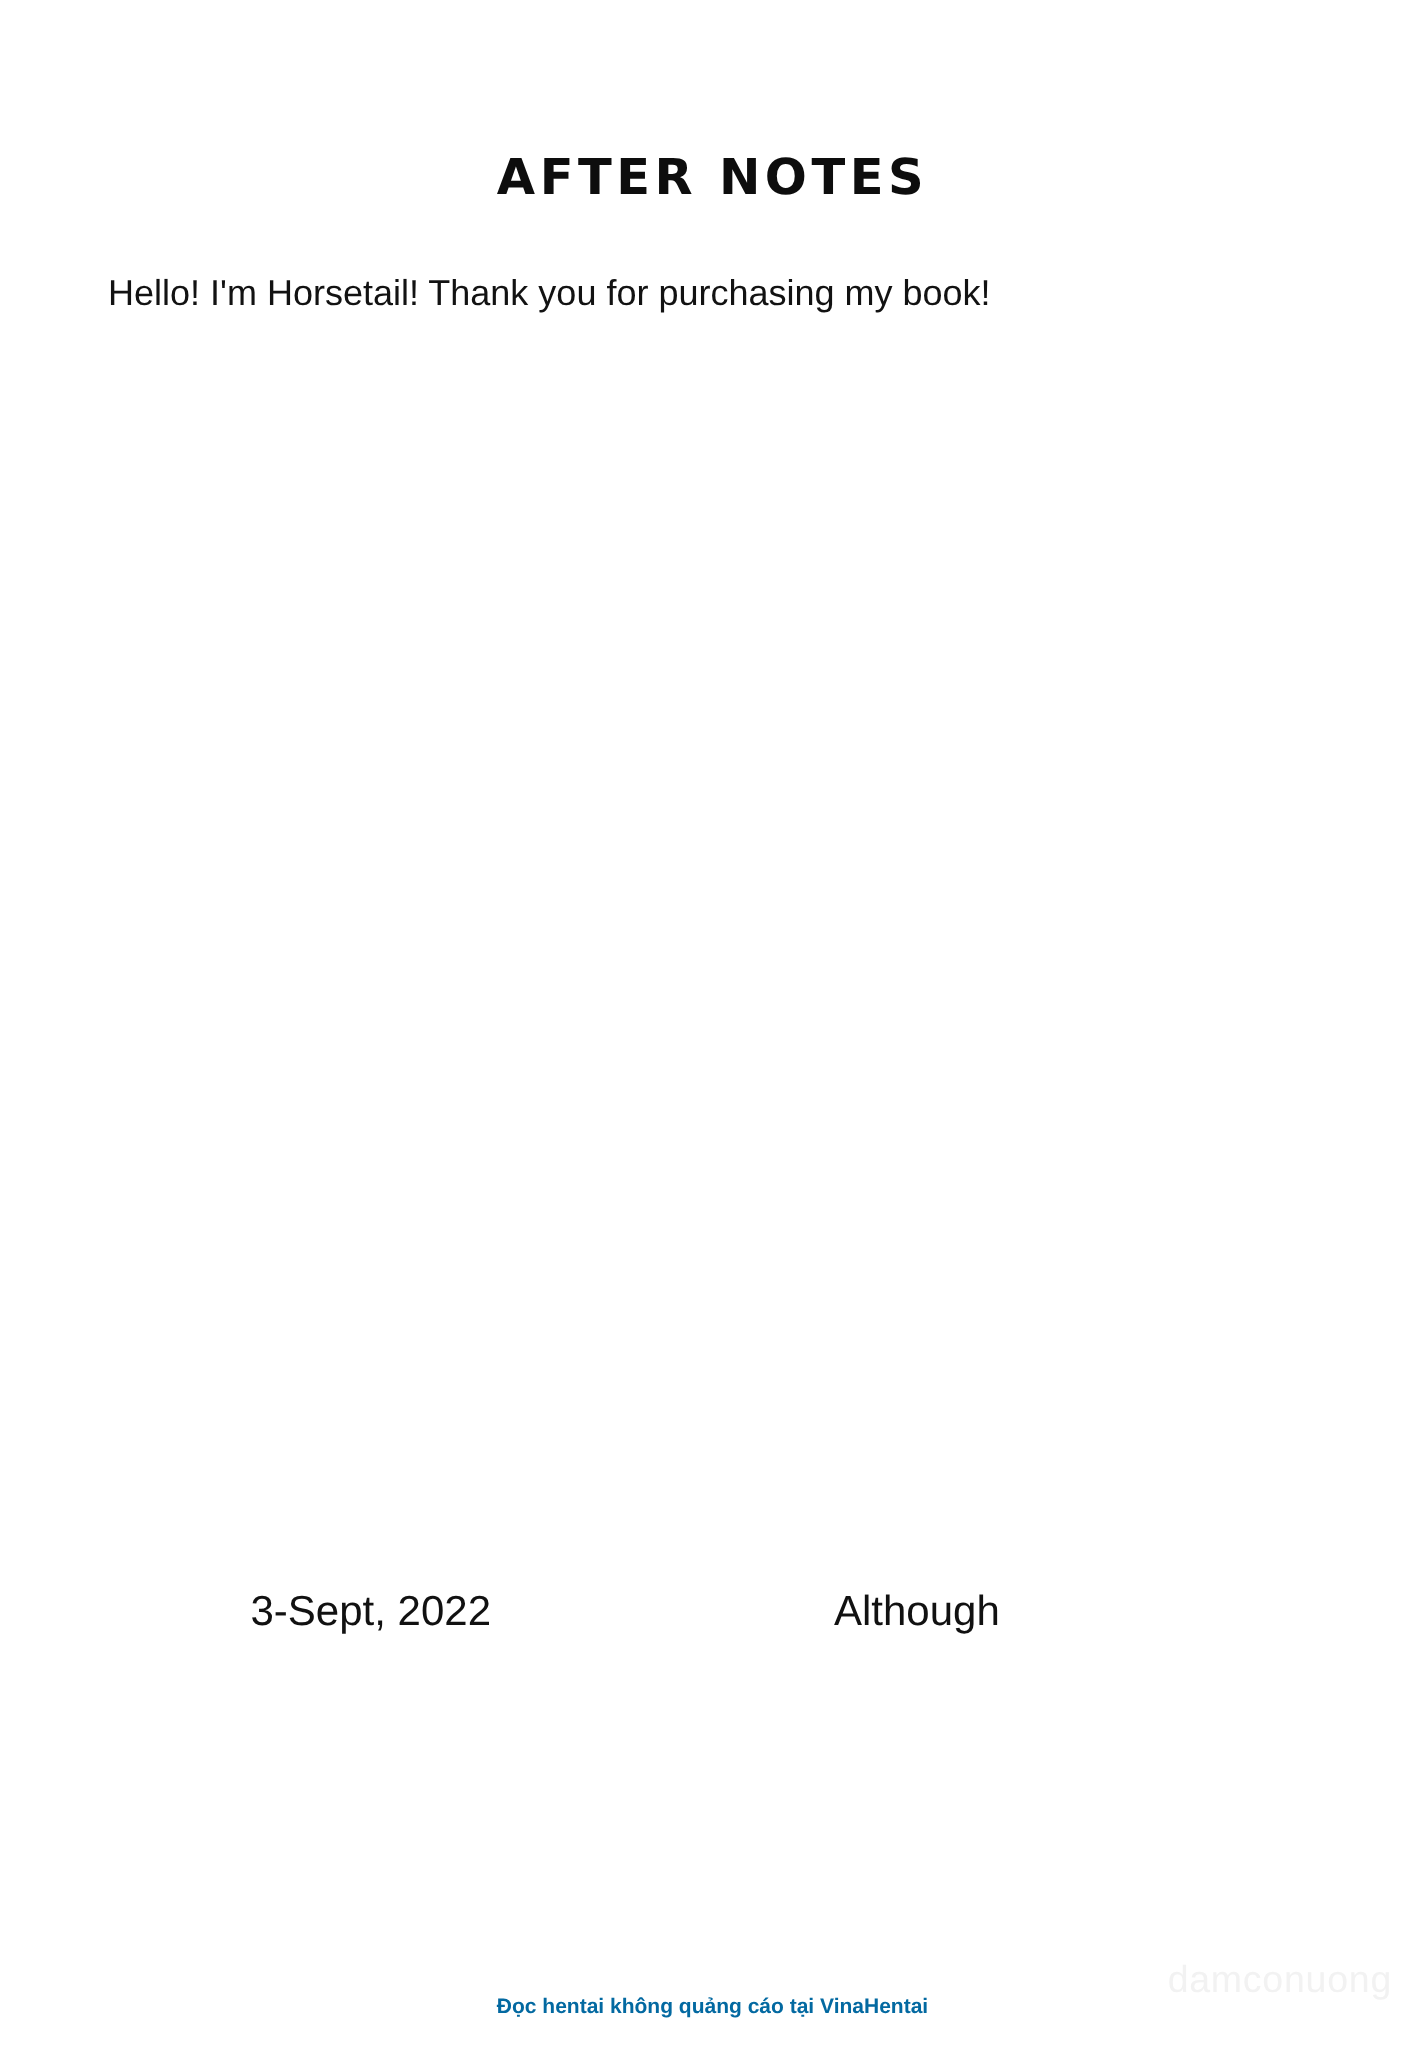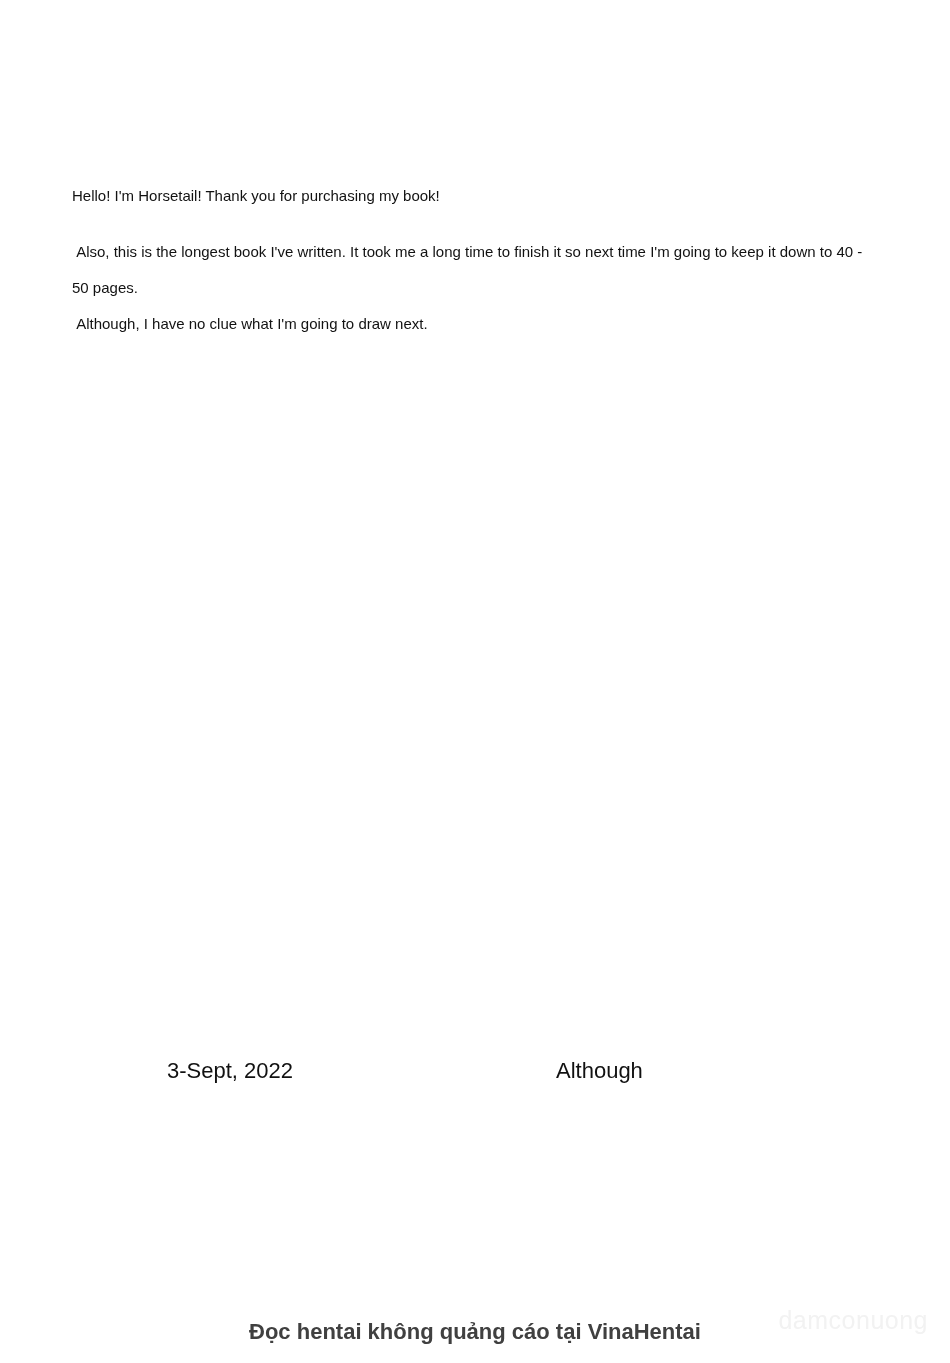--- a/index.html
+++ b/index.html
@@ -29,79 +29,78 @@
     letter-spacing: 3px;
     margin: 0;
     padding-top: 98px;
     color: #0d0d0d;
   }
   .body-text {
     position: absolute;
     left: 72px;
     top: 178px;
     width: 806px;
-    font-size: 15px;
+    font-size: 24px;
     line-height: 36px;
     color: #121212;
     font-weight: 400;
   }
   .para {
     margin: 0 0 20px 0;
     white-space: pre-wrap;
   }
   .signature-row {
     position: absolute;
     left: 72px;
     top: 1058px;
     width: 806px;
     display: flex;
     align-items: baseline;
-    font-size: 22px;
+    font-size: 28px;
   }
   .sig-date {
     width: 340px;
     padding-left: 95px;
     box-sizing: border-box;
   }
   .sig-name {
     flex: 1;
     padding-left: 144px;
     box-sizing: border-box;
   }
   .footer {
     position: absolute;
     left: 0;
     right: 0;
     bottom: 18px;
     text-align: center;
-    font-size: 22px;
+    font-size: 14px;
     font-weight: 700;
-    color: #404040;
+    color: #0369a1;
   }
   .watermark {
     position: absolute;
     right: 22px;
     bottom: 28px;
     font-size: 25px;
     letter-spacing: 0.5px;
     color: #f2f2f2;
     font-weight: 400;
     user-select: none;
   }
 </style>
 </head>
 <body>
 
 <div class="page">
 
+  <h1 class="title">AFTER NOTES</h1>
 
   <div class="body-text">
     <p class="para">Hello! I'm Horsetail! Thank you for purchasing my book!</p>
-    <p class="para"> Also, this is the longest book I've written. It took me a long time to finish it so next time I'm going to keep it down to 40 - 50 pages.
- Although, I have no clue what I'm going to draw next.</p>
   </div>
 
   <div class="signature-row">
     <span class="sig-date">3-Sept, 2022</span>
     <span class="sig-name">Although</span>
   </div>
 
   <div class="footer">Đọc hentai không quảng cáo tại VinaHentai</div>
   <div class="watermark">damconuong</div>
 

